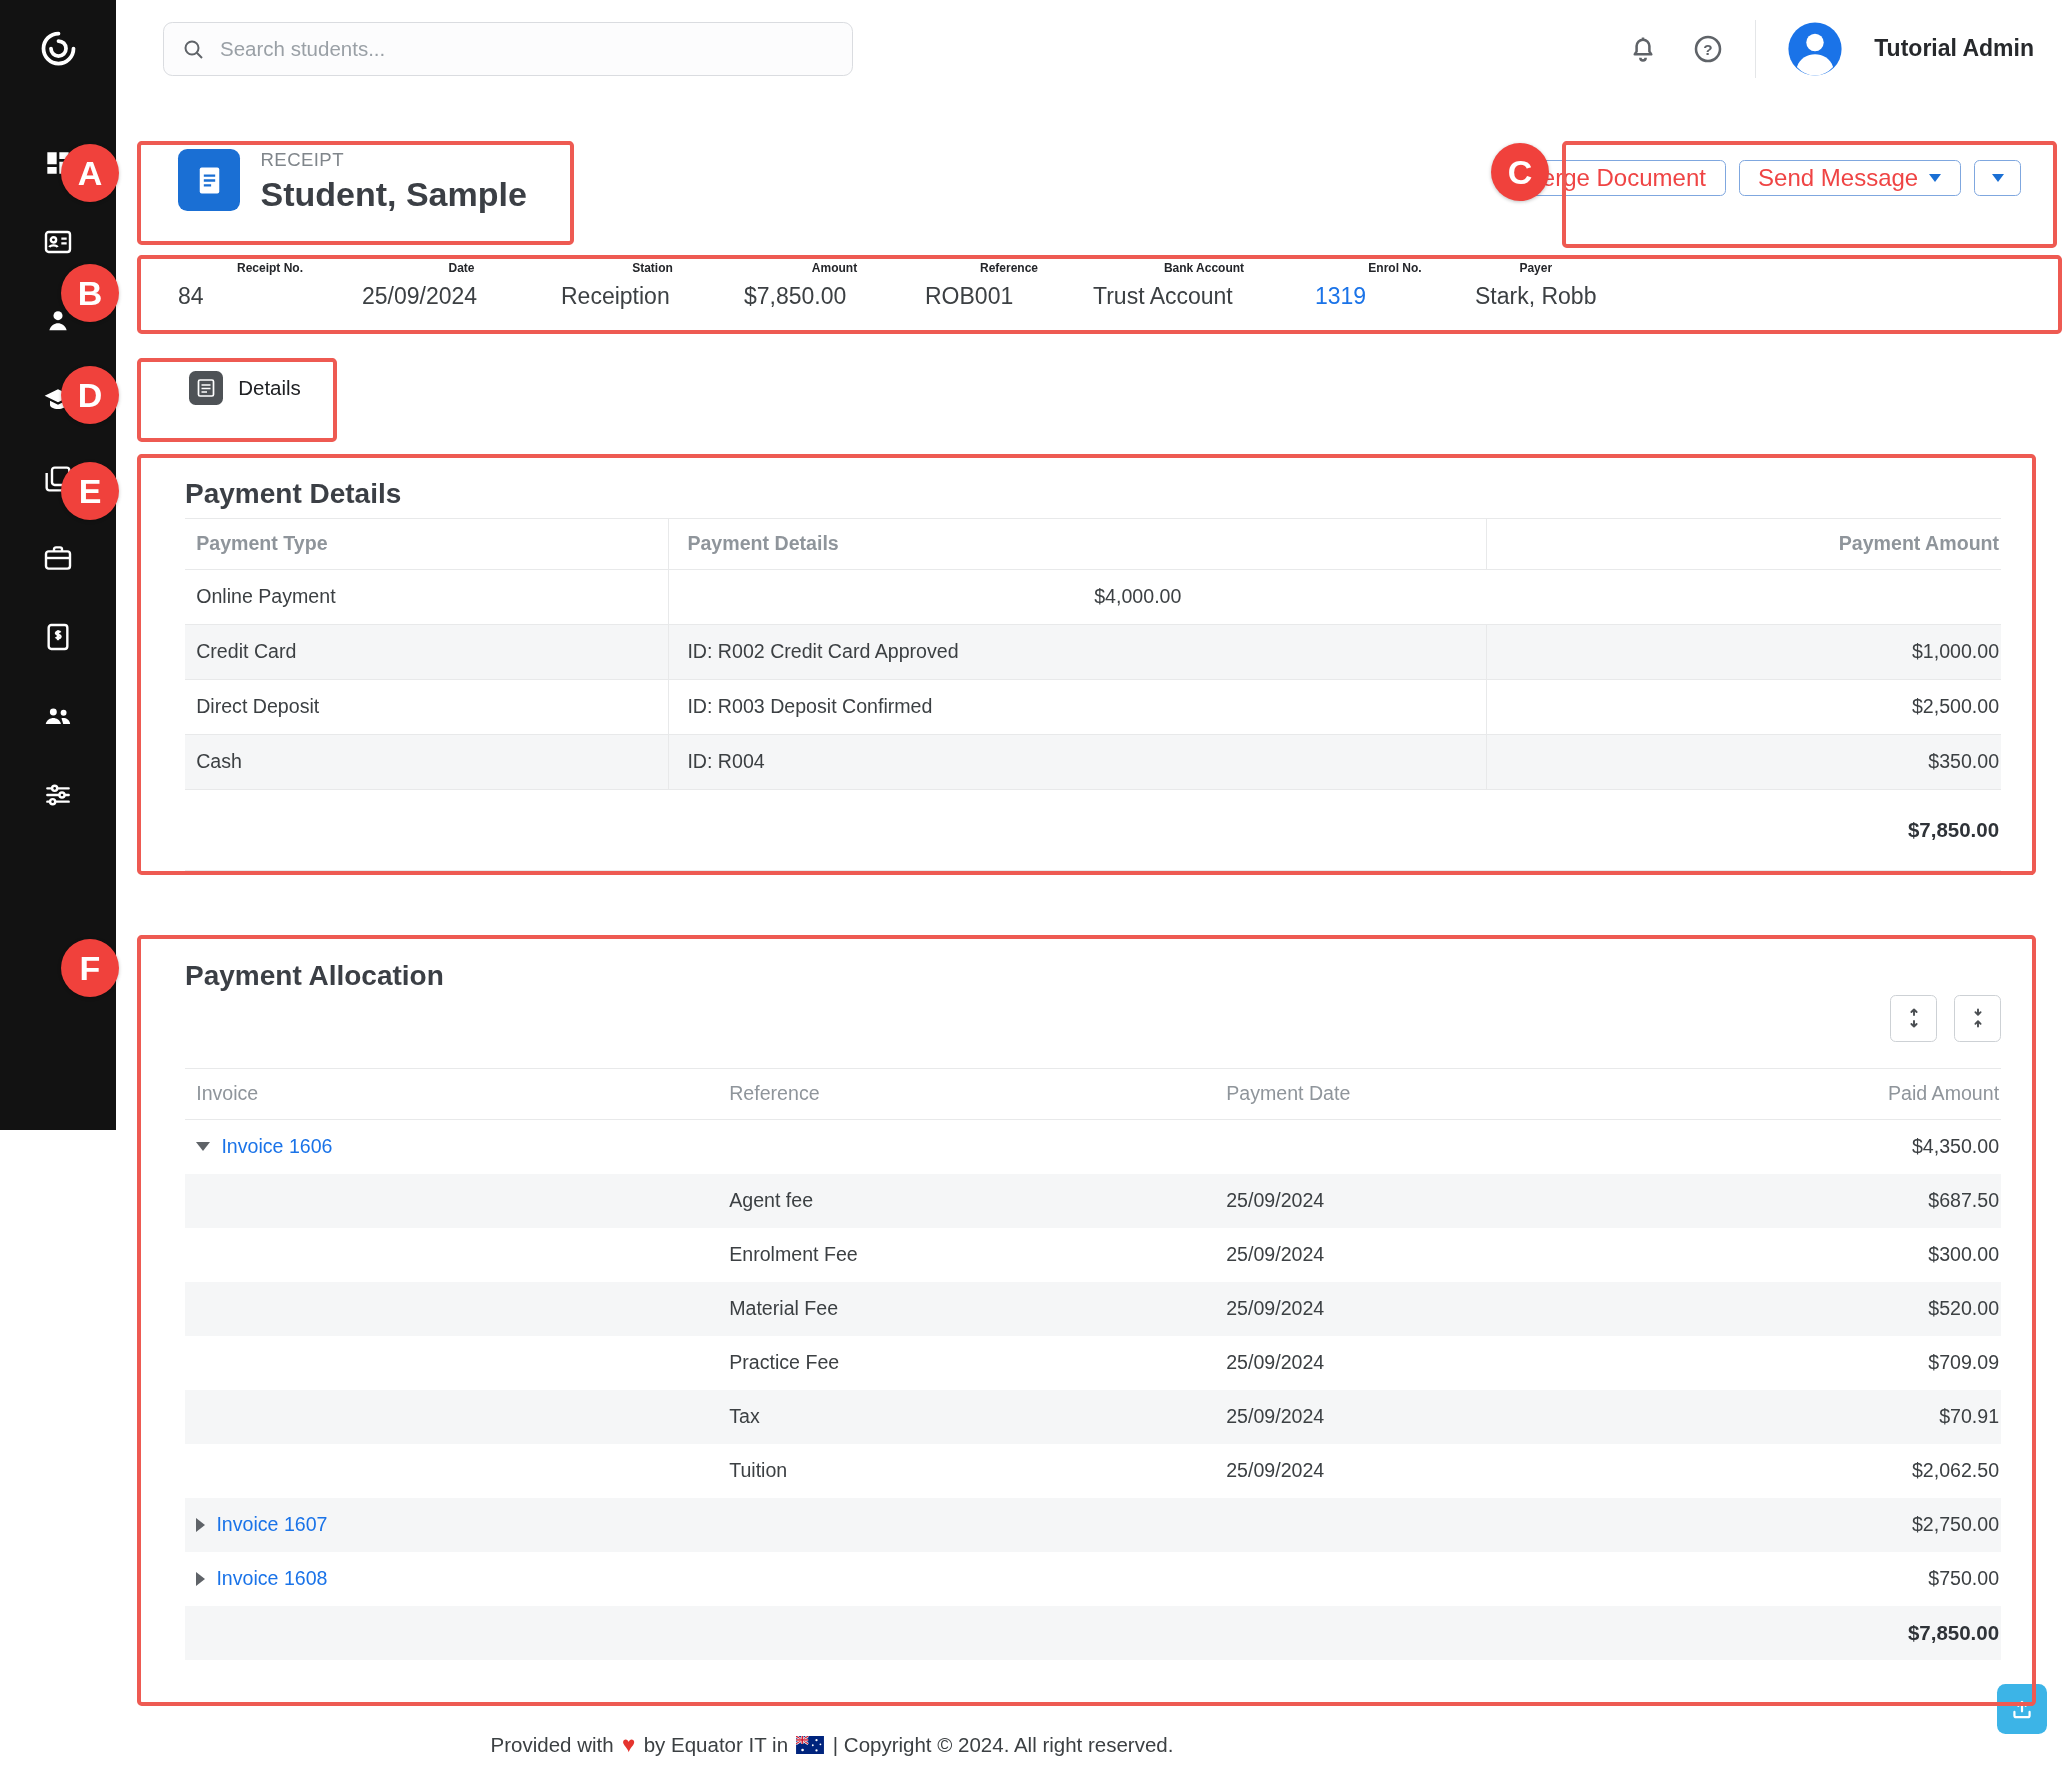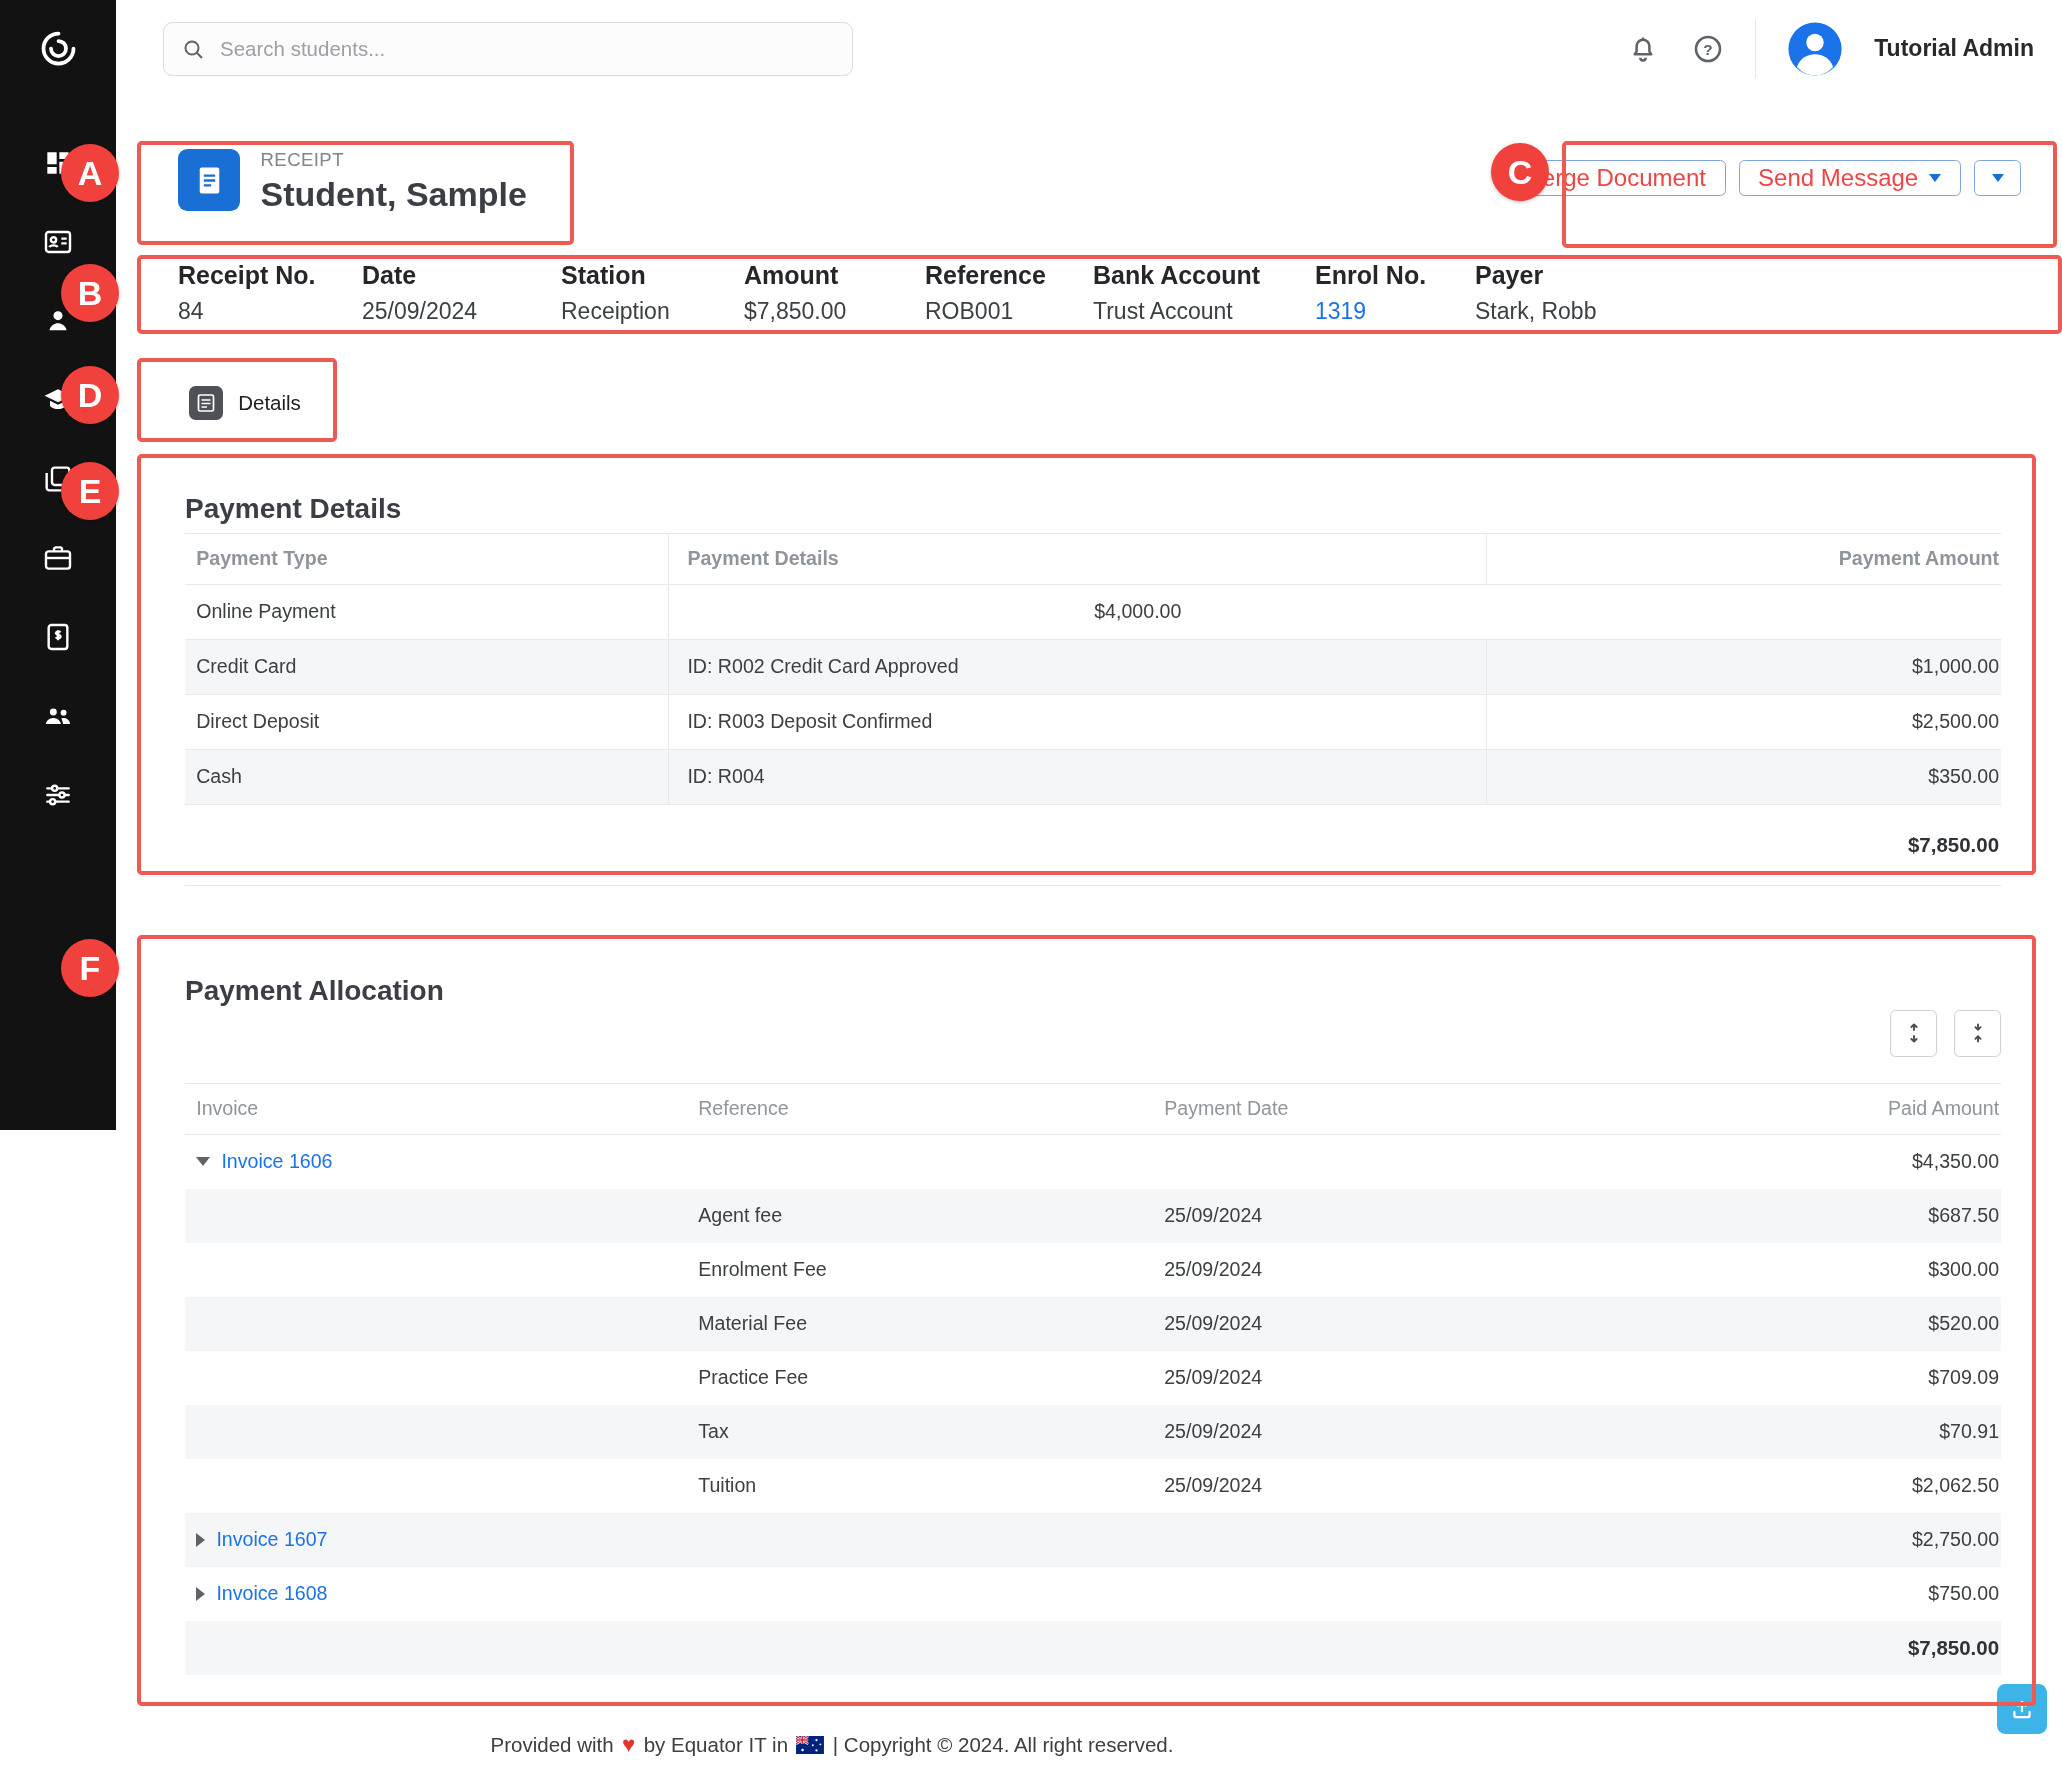--- a/index.html
+++ b/index.html
@@ -39,21 +39,21 @@
   .receipt-name{font-size:34px;font-weight:700;color:#3b3f45;margin-top:3.7px;}
   .header-buttons{margin-left:auto;display:flex;align-items:center;gap:13px;margin-top:11.2px;}
   .btn{height:36px;border:0.9px solid #7fa7df;border-radius:5.6px;background:#fff;color:#ef4444;font-size:24px;font-family:inherit;
        display:flex;align-items:center;gap:11.2px;padding:0 18.6px;cursor:pointer;}
   .btn-small{width:47px;padding:0;justify-content:center;}
   .caret{width:0;height:0;border-left:6.5px solid transparent;border-right:6.5px solid transparent;border-top:8.4px solid #1a6fd4;}
 
   
   .info-bar{display:flex;padding:47px 41px 0 62px;}
   .info-field{flex:0 0 auto;}
-  .info-label{font-size:25px;font-weight:700;color:#24262a;}
+  .info-label{font-size:12px;font-weight:700;color:#24262a;text-align:center;}
   .info-value{font-size:23px;color:#3c4043;margin-top:8.4px;}
   .link{color:#1a73e8;cursor:pointer;text-decoration:none;}
   .w1{width:184px}.w2{width:199px}.w3{width:183px}.w4{width:181px}.w5{width:168px}.w6{width:222px}.w7{width:160px}
 
   
   .tab-row{margin-top:50px;padding-left:62px;display:flex;}
   .tab{display:flex;align-items:center;gap:15px;padding:11.2px 28px 11.2px 11.2px;cursor:pointer;}
   .tab-icon{width:34px;height:34px;border-radius:6.5px;background:#4e5256;display:flex;align-items:center;justify-content:center;}
   .tab-label{font-size:20.5px;font-weight:500;color:#202124;}
 
@@ -71,21 +71,21 @@
   .pd-c1{width:453px;padding:0 18.6px 0 11.2px;display:flex;align-items:center;}
   .pd-c2{flex:1;border-left:0.9px solid #e8e9ea;padding:0 18.6px;display:flex;align-items:center;}
   .pd-c3{width:494px;border-left:0.9px solid #e8e9ea;padding:0 1.9px 0 18.6px;display:flex;align-items:center;justify-content:flex-end;}
   .pd-total-row{display:flex;justify-content:flex-end;align-items:center;min-height:80px;font-size:20.5px;font-weight:700;padding-right:1.9px;color:#2f3338;}
 
   
   .pa-top{display:flex;align-items:flex-start;}
   .pa-actions{margin-left:auto;display:flex;gap:17px;margin-top:35px;}
   .icon-btn{width:47px;height:47px;border:0.9px solid #cdd1d5;border-radius:5.6px;background:#fff;display:flex;align-items:center;justify-content:center;cursor:pointer;}
   .pa-table{margin-top:26px;}
-  .pa-row{display:flex;align-items:center;min-height:54px;font-size:19.6px;color:#3c4043;}
+  .pa-row{display:flex;align-items:center;min-height:54px;font-size:19.6px;color:#3c4043;gap:31px;}
   .pa-row.alt{background:#f5f6f7;}
   .pa-head{min-height:50px;color:#8f959b;border-top:0.9px solid #e8e9ea;border-bottom:0.9px solid #e8e9ea;}
   .pa-c1{width:502px;padding-left:11.2px;display:flex;align-items:center;gap:11.2px;}
   .pa-c2{width:466px;}
   .pa-c3{flex:1;}
   .pa-c4{width:392px;text-align:right;padding-right:1.9px;}
   .bold{font-weight:700;font-size:20.5px;color:#2f3338;}
   .tri-down{width:0;height:0;border-left:7.5px solid transparent;border-right:7.5px solid transparent;border-top:9.3px solid #5f6368;}
   .tri-right{width:0;height:0;border-top:7.5px solid transparent;border-bottom:7.5px solid transparent;border-left:9.3px solid #5f6368;}
 

